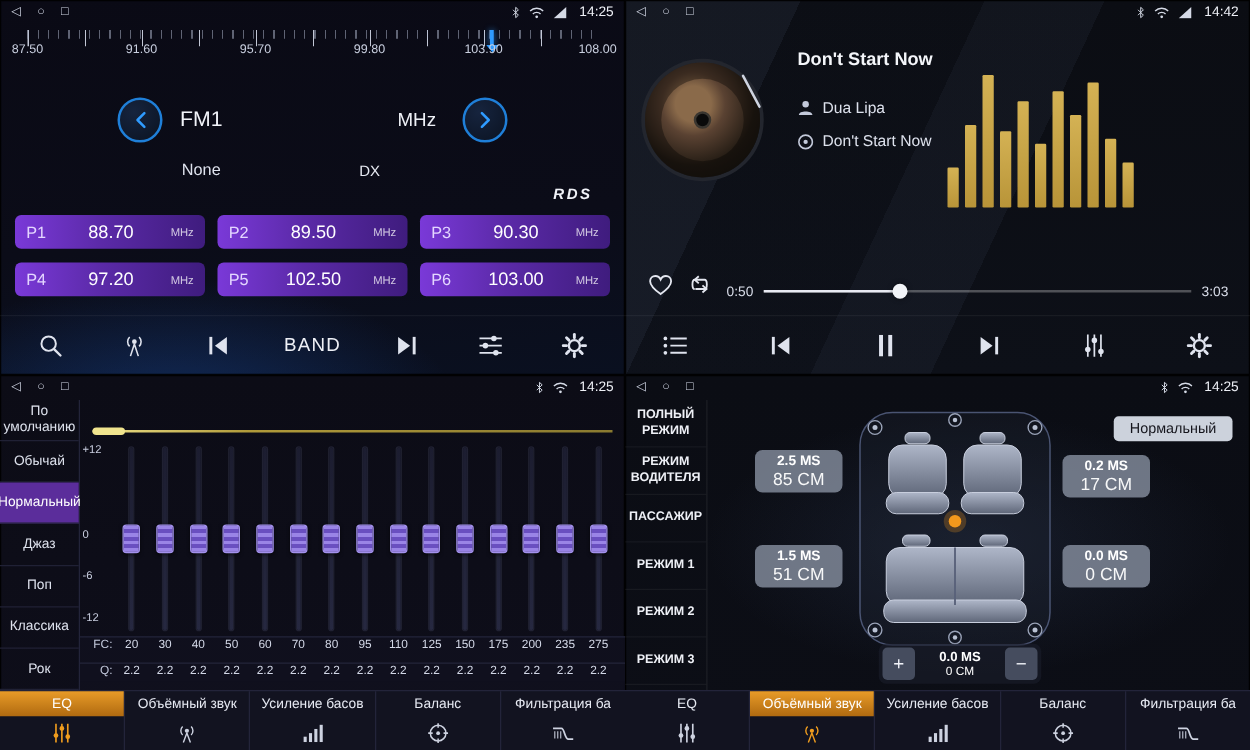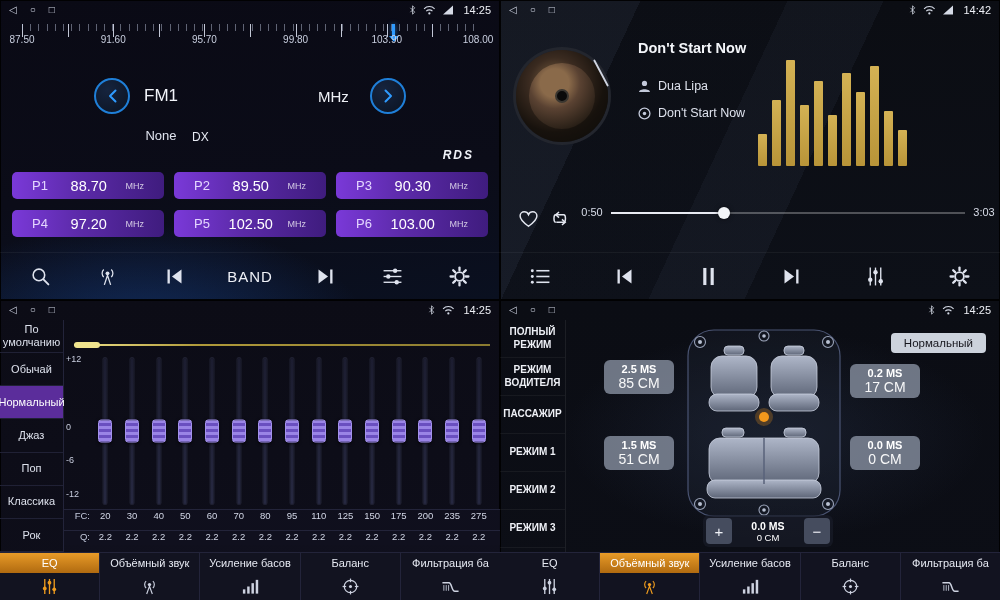--- a/index.html
+++ b/index.html
@@ -28,45 +28,45 @@
 .pointer{position:absolute;top:0;left:80.5%;width:14px;transform:translateX(-50%)}
 .pointer .stem{width:3px;height:12px;background:#2f9bff;margin:0 auto;box-shadow:0 0 5px rgba(47,155,255,.8)}
 .pointer .tri{width:0;height:0;border-left:5px solid transparent;border-right:5px solid transparent;border-top:6px solid #2f9bff;margin:0 auto}
 .circle-btn{position:absolute;width:36px;height:36px;border-radius:50%;border:2px solid #1f7fd8;background:radial-gradient(circle at 35% 30%,#16243e,#0b1322);display:flex;align-items:center;justify-content:center;cursor:pointer}
 .circle-btn svg{width:11px;height:14px}
 .btn-prev{left:94px;top:78px}
 .btn-next{left:370px;top:78px}
 .band-label{position:absolute;left:128px;top:86px;width:66px;text-align:center;font-size:17px;color:#f2f4fa}
 .preset-state{position:absolute;left:128px;top:128px;width:66px;text-align:center;font-size:13px;color:#dfe3ee}
 .freq-value{position:absolute;left:192px;top:76px;width:112px;text-align:center;font-size:31px;font-weight:bold;letter-spacing:1px;color:#fff}
-.dx-label{position:absolute;left:192px;top:130px;width:112px;text-align:left;font-size:12px;color:#e6e9f2}
+.dx-label{position:absolute;left:192px;top:130px;width:112px;text-align:right;font-size:12px;color:#e6e9f2}
 .unit-label{position:absolute;left:318px;top:88px;font-size:15px;color:#eef0f6}
 .rds-badge{position:absolute;right:26px;top:148px;font-size:12px;font-style:italic;font-weight:bold;letter-spacing:2px;color:#f0f2f8}
 .presets{position:absolute;left:12px;right:12px;top:172px;display:grid;grid-template-columns:1fr 1fr 1fr;gap:11px 10px}
-.preset{height:27px;border-radius:5px;background:linear-gradient(90deg,#7a39d8 0%,#5b2aa8 45%,#3f1c7e 100%);display:flex;align-items:center;padding:0 20px;gap:6px;cursor:pointer;border:none;color:#fff;font-family:inherit}
+.preset{height:27px;border-radius:5px;background:linear-gradient(90deg,#7a39d8 0%,#5b2aa8 45%,#3f1c7e 100%);display:flex;align-items:center;padding:0 9px;gap:6px;cursor:pointer;border:none;color:#fff;font-family:inherit}
 .preset .p-id{font-size:13px;color:#e4d6ff;width:20px;text-align:left}
 .preset .p-freq{flex:1;text-align:center;font-size:14.5px;color:#fff}
 .preset .p-unit{font-size:9px;color:rgba(255,255,255,.75)}
 .toolbar{position:absolute;left:0;right:0;bottom:0;height:48px;display:flex;align-items:center;justify-content:space-between;padding:0 26px;border-top:1px solid rgba(255,255,255,.05)}
 .tool{background:none;border:none;cursor:pointer;display:flex;align-items:center;justify-content:center;padding:4px;color:#dfe3ee}
 .tool svg{width:21px;height:21px}
 .band-btn{font-size:15px;letter-spacing:1px;color:#eef0f6;background:none;border:none;cursor:pointer;font-family:inherit}
 
 
 .album{position:absolute;left:16px;top:50px;width:92px;height:92px;border-radius:50%;background:radial-gradient(circle at 42% 36%,#8a6a4a 0 18%,#5a4232 32%,#241c14 62%,#11100e 100%);box-shadow:0 0 0 3px #23262e, inset 0 0 0 13px rgba(0,0,0,.35)}
 .album::after{content:"";position:absolute;left:50%;top:50%;width:10px;height:10px;border-radius:50%;background:#0a0a0a;border:2px solid #3a3630;transform:translate(-50%,-50%)}
 .album::before{content:"";position:absolute;right:6px;top:8px;width:2px;height:30px;background:#cfd4e0;transform:rotate(-28deg);border-radius:2px}
 .track-title{position:absolute;left:138px;top:40px;font-size:14.5px;font-weight:bold;color:#f4f6fa}
 .meta-row{position:absolute;left:138px;display:flex;align-items:center;gap:7px;font-size:12.5px;color:#dde1ec}
 .meta-row.artist{top:79px}
 .meta-row.album-row{top:106px}
 .meta-row svg{width:13px;height:13px;color:#c3c9da}
 .spectrum{position:absolute;left:258px;top:60px;width:162px;height:106px;display:flex;align-items:flex-end;gap:5px}
 .spec-bar{width:9px;background:linear-gradient(#d4b254,#b89438);border-radius:1px}
-.progress-row{position:absolute;left:16px;right:4px;top:206px;height:34px;display:flex;align-items:flex-start;gap:7px}
+.progress-row{position:absolute;left:16px;right:16px;top:206px;height:34px;display:flex;align-items:flex-end;gap:7px}
 .icon-btn{background:none;border:none;cursor:pointer;padding:2px;display:flex;color:#e4e7f0}
 .icon-btn svg{width:21px;height:21px}
 .time-label{font-size:11px;color:#d8dce8;min-width:24px;text-align:center}
 .seek{position:relative;flex:1;height:14px;cursor:pointer}
 .seek .track{position:absolute;top:6px;left:0;right:0;height:2px;background:rgba(255,255,255,.28)}
 .seek .fill{position:absolute;top:6px;left:0;height:2px;background:#e8eaf2}
 .seek .thumb{position:absolute;top:1px;width:12px;height:12px;border-radius:50%;background:#f2f4f8;box-shadow:0 0 4px rgba(0,0,0,.5)}
 
 
 .eq-side{position:absolute;left:0;top:20px;width:64px;bottom:48px;border-right:1px solid #23243a;display:flex;flex-direction:column}

